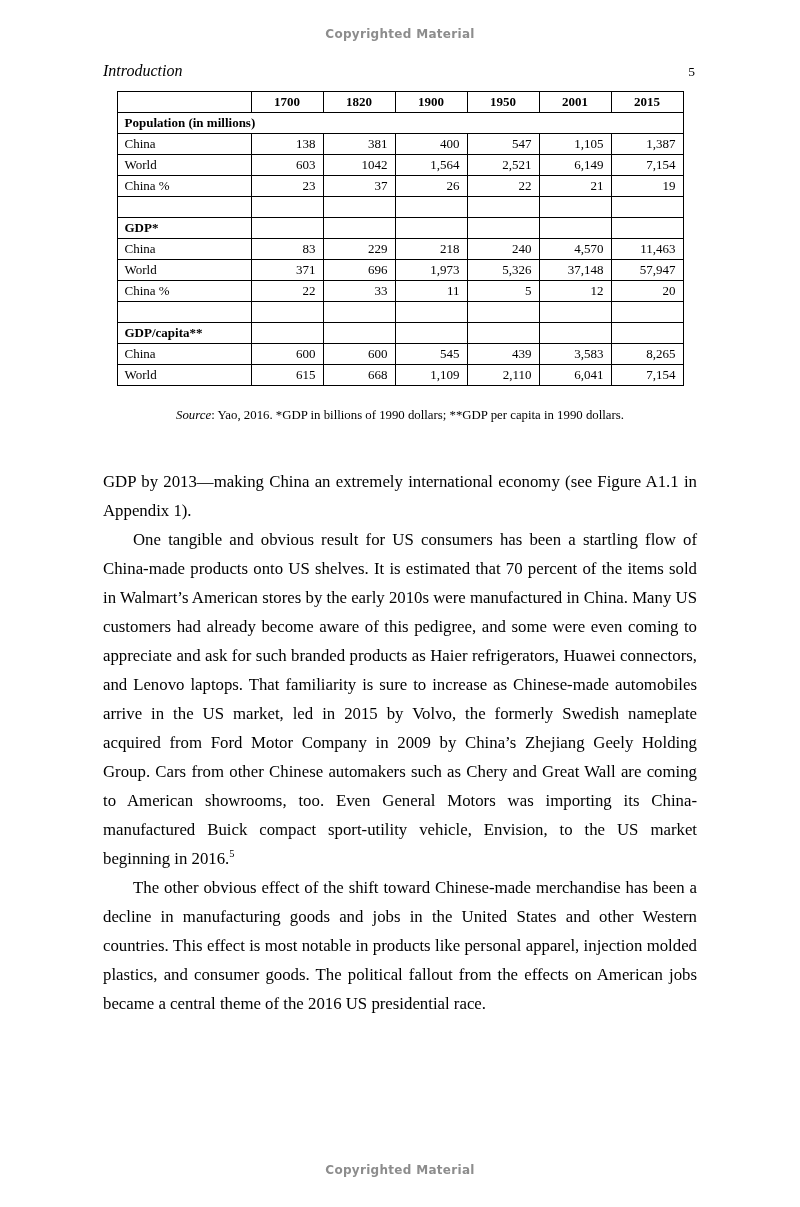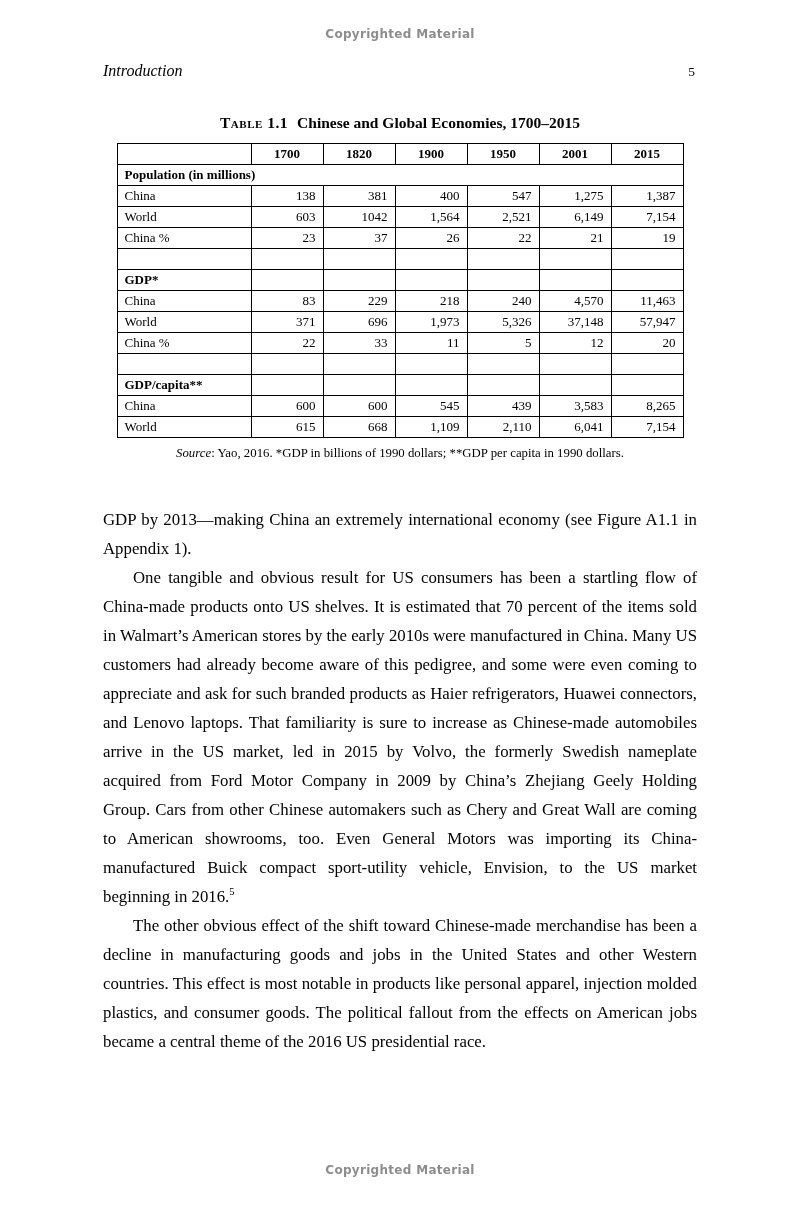--- a/index.html
+++ b/index.html
@@ -59,21 +59,21 @@
     white-space: nowrap;
   }
   table.econ th {
     font-weight: bold;
     text-align: center;
   }
   td.row-label { text-align: left; }
   td.section-label { font-weight: bold; text-align: left; }
   td.num { text-align: right; }
   .source-note {
-    margin-top: 8px;
+    margin-top: 22px;
     text-align: center;
     font-size: 12.8px;
   }
   .source-note em { font-style: italic; }
   .body-copy { margin-top: 44px; }
   .body-para {
     font-size: 16.8px;
     line-height: 29px;
     text-align: justify;
   }
@@ -89,23 +89,20 @@
 
 <div class="page">
 
   <div class="copyright top">Copyrighted Material</div>
 
   <div class="running-head">
     <span class="head-title">Introduction</span>
     <span class="page-number">5</span>
   </div>
 
-  <div class="table-caption">
-    <span class="cap-label">Table 1.1</span><span class="cap-title">Chinese and Global Economies, 1700–2015</span>
-  </div>
 
   <table class="econ" id="econ-table">
     <colgroup>
       <col style="width:134px">
       <col style="width:72px">
         <col style="width:72px">
         <col style="width:72px">
       <col style="width:72px">
         <col style="width:72px">
         <col style="width:72px">
@@ -124,21 +121,21 @@
       <tbody>
         <tr>
           <td colspan="7" class="section-label">Population (in millions)</td>
         </tr>
         <tr>
           <td class="row-label">China</td>
           <td class="num">138</td>
           <td class="num">381</td>
           <td class="num">400</td>
           <td class="num">547</td>
-          <td class="num">1,275</td>
+          <td class="num">1,105</td>
           <td class="num">1,387</td>
         </tr>
         <tr>
           <td class="row-label">World</td>
           <td class="num">603</td>
           <td class="num">1042</td>
           <td class="num">1,564</td>
           <td class="num">2,521</td>
           <td class="num">6,149</td>
           <td class="num">7,154</td>

